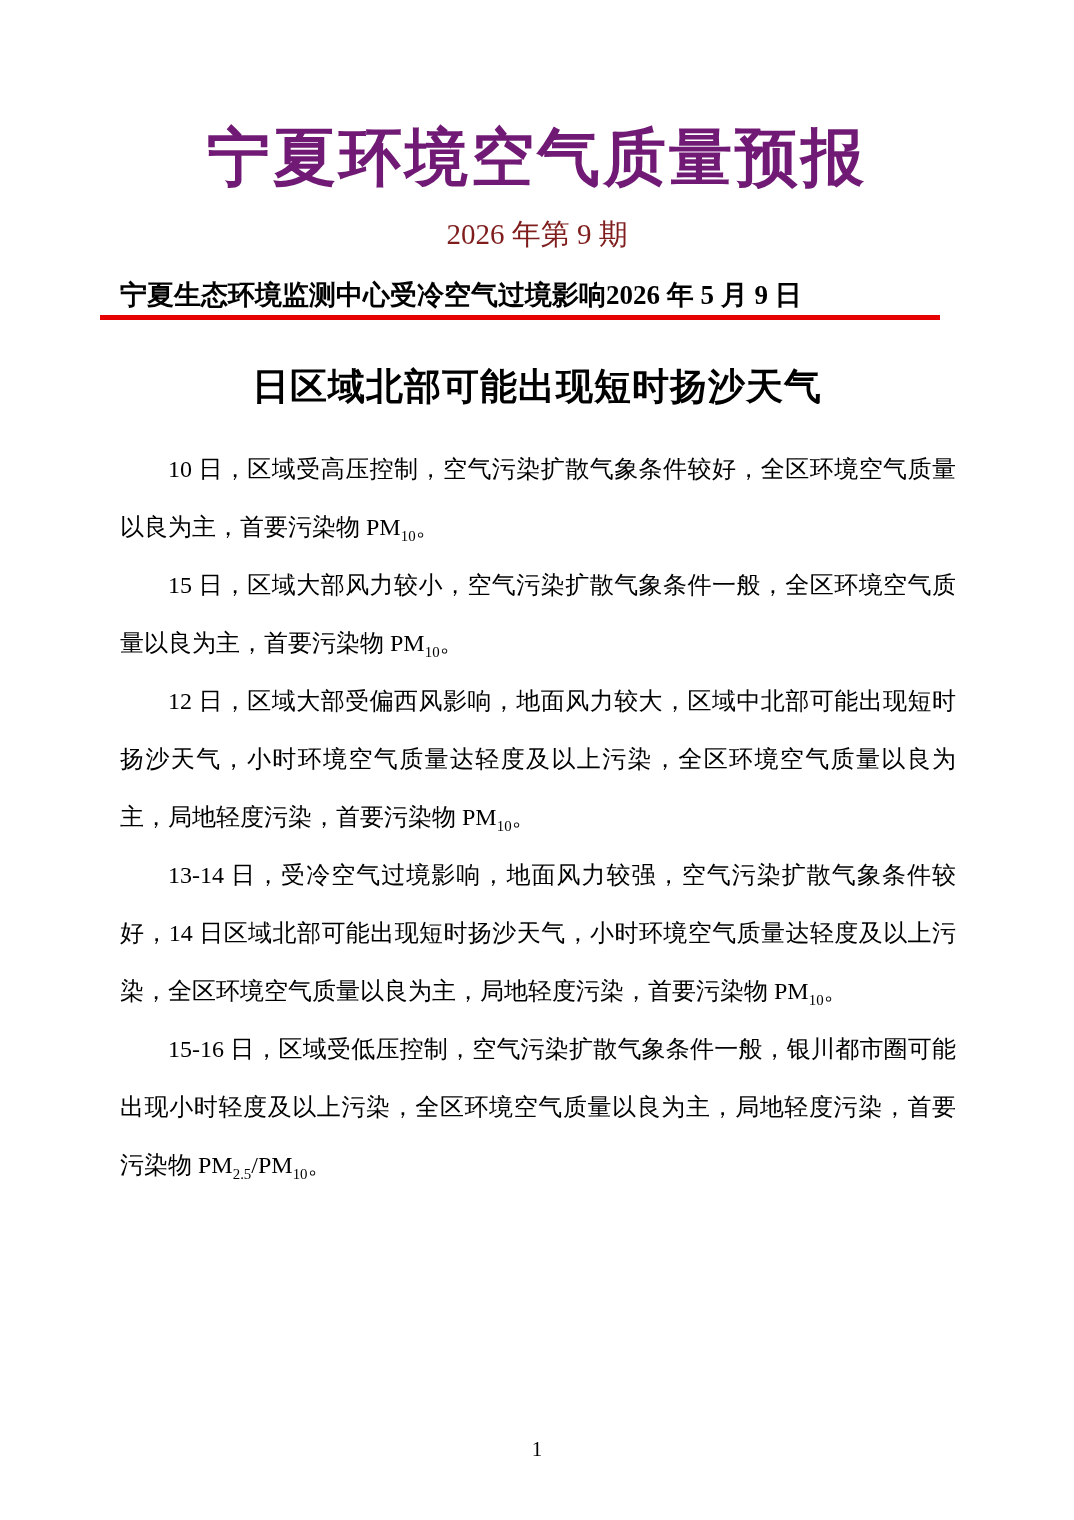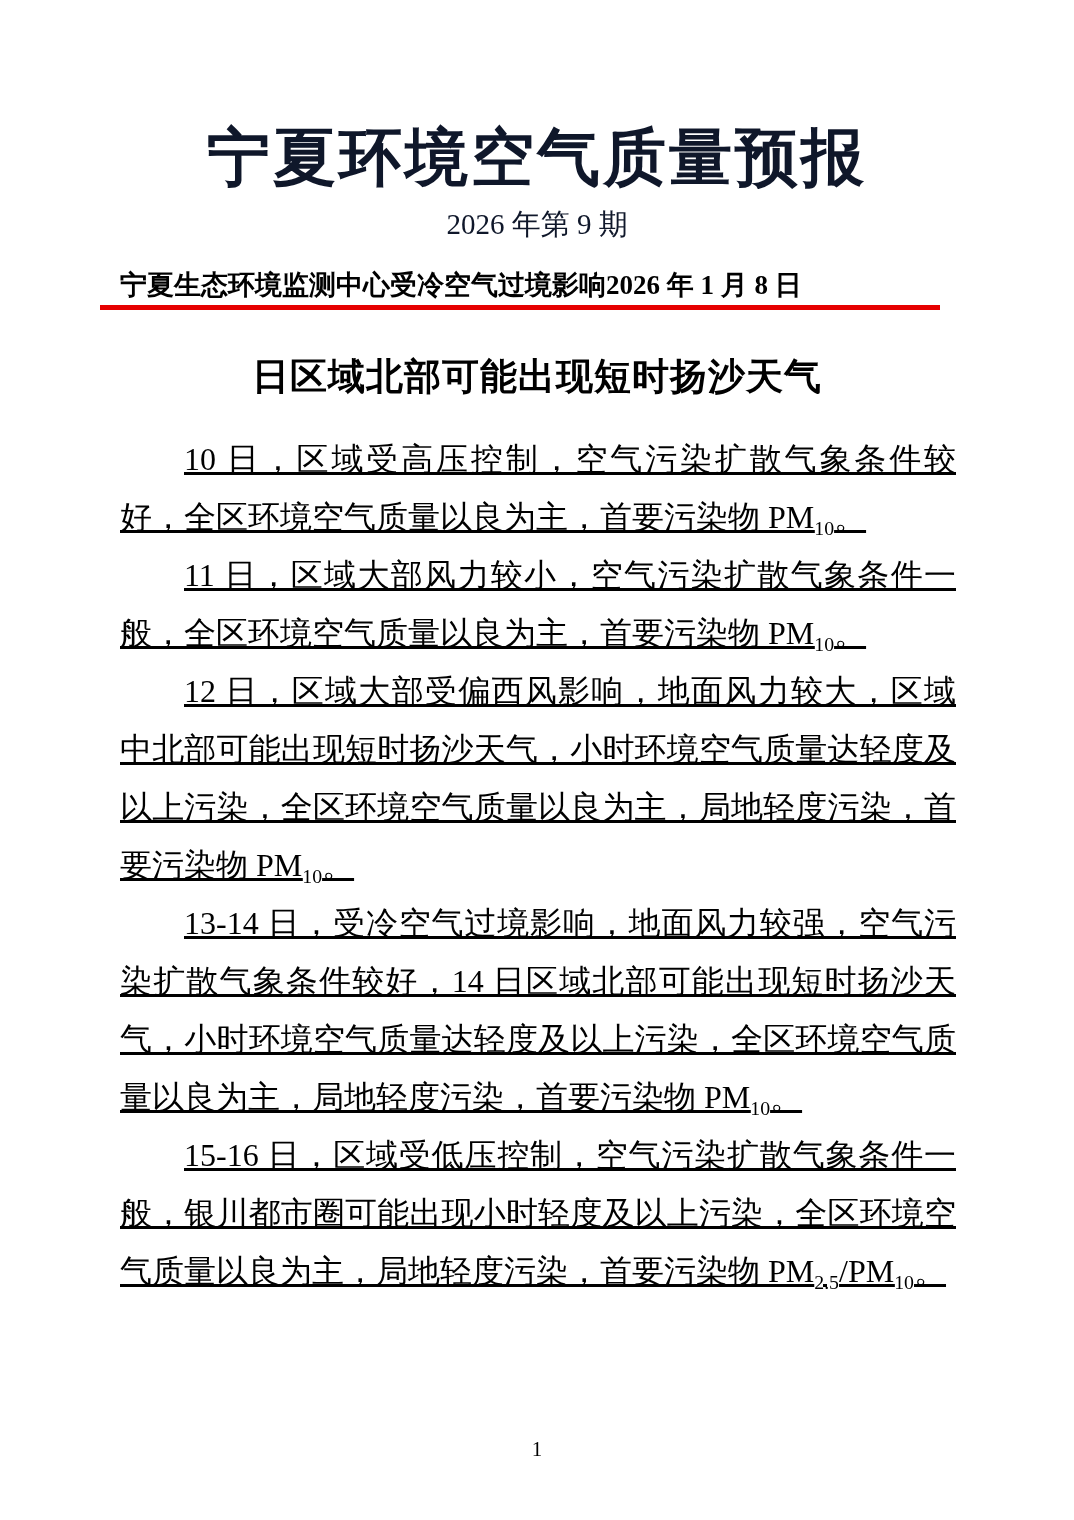--- a/index.html
+++ b/index.html
@@ -18,28 +18,29 @@
     font-family: "Liberation Serif", "DejaVu Serif", serif;
     overflow: hidden;
   }
   .doc-title {
     margin: 0;
     text-align: center;
     font-size: 63px;
     line-height: 92px;
     font-weight: bold;
     letter-spacing: 3px;
-    color: #0f172a;
+    color: #701a75;
     font-family: "Liberation Serif", "DejaVu Serif", serif;
   }
   .issue {
+    margin-top: 10px;
     text-align: center;
     font-size: 29px;
     line-height: 40px;
-    color: #0f172a;
+    color: #7f1d1d;
   }
   .masthead {
     display: flex;
     justify-content: flex-start;
     align-items: baseline;
     margin: 24px 138px 0 120px;
     font-size: 27px;
     line-height: 34px;
     font-weight: bold;
     white-space: nowrap;
@@ -54,24 +55,23 @@
     margin: 42px 0 0 0;
     text-align: center;
     font-size: 37px;
     line-height: 50px;
     font-weight: bold;
     font-family: "Liberation Sans", "DejaVu Sans", sans-serif;
     letter-spacing: 1px;
   }
   .body-text {
     margin: 28px 118px 0 120px;
-    font-size: 32px;
+    font-size: 24px;
     line-height: 58px;
     text-align: justify;
-    text-decoration: underline;
   }
   .body-para {
     margin: 0;
     text-indent: 2em;
   }
   .body-para sub {
     font-size: 0.62em;
     line-height: 0;
   }
   .page-number {
@@ -89,30 +89,30 @@
 
 <div class="page">
 
   <h1 class="doc-title">宁夏环境空气质量预报</h1>
 
   <div class="issue">2026 年第 9 期</div>
 
   <div class="masthead">
     <span>宁夏生态环境监测中心</span>
     <span>受冷空气过境影响</span>
-    <span>2026 年 1 月 8 日</span>
+    <span>2026 年 5 月 9 日</span>
   </div>
 
   <div class="red-rule"></div>
 
   <h2 class="section-heading">日区域北部可能出现短时扬沙天气</h2>
 
   <div class="body-text" id="paragraphs">
       <p class="body-para"><span>10 日，区域受高压控制，空气污染扩散气象条件较好，全区环境空气质量以良为主，首要污染物 PM</span><sub>10</sub><span>。</span></p>
-      <p class="body-para"><span>11 日，区域大部风力较小，空气污染扩散气象条件一般，全区环境空气质量以良为主，首要污染物 PM</span><sub>10</sub><span>。</span></p>
+      <p class="body-para"><span>15 日，区域大部风力较小，空气污染扩散气象条件一般，全区环境空气质量以良为主，首要污染物 PM</span><sub>10</sub><span>。</span></p>
       <p class="body-para"><span>12 日，区域大部受偏西风影响，地面风力较大，区域中北部可能出现短时扬沙天气，小时环境空气质量达轻度及以上污染，全区环境空气质量以良为主，局地轻度污染，首要污染物 PM</span><sub>10</sub><span>。</span></p>
       <p class="body-para"><span>13-14 日，受冷空气过境影响，地面风力较强，空气污染扩散气象条件较好，14 日区域北部可能出现短时扬沙天气，小时环境空气质量达轻度及以上污染，全区环境空气质量以良为主，局地轻度污染，首要污染物 PM</span><sub>10</sub><span>。</span></p>
       <p class="body-para"><span>15-16 日，区域受低压控制，空气污染扩散气象条件一般，银川都市圈可能出现小时轻度及以上污染，全区环境空气质量以良为主，局地轻度污染，首要污染物 PM</span><sub>2.5</sub><span>/PM</span><sub>10</sub><span>。</span></p>
     </div>
 
   <div class="page-number">1</div>
 
 </div>
 
 </body></html>

